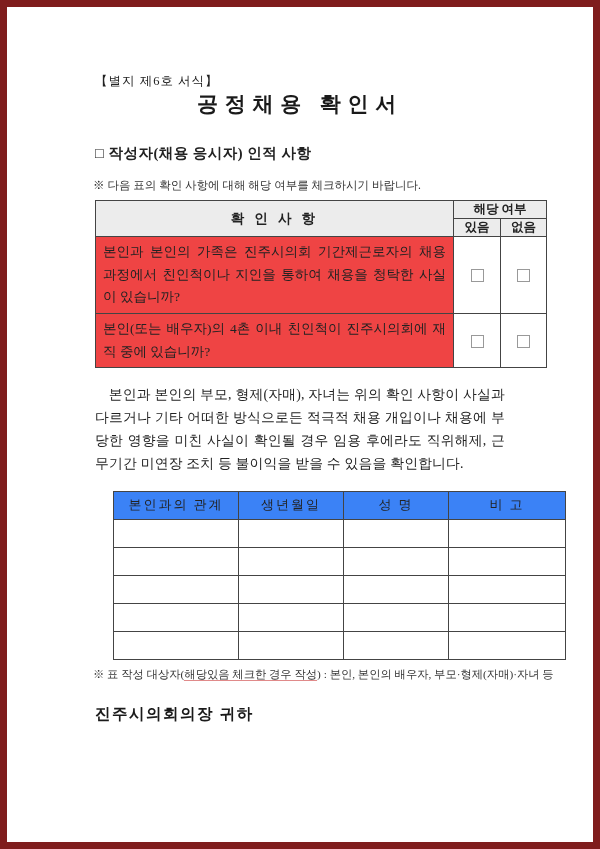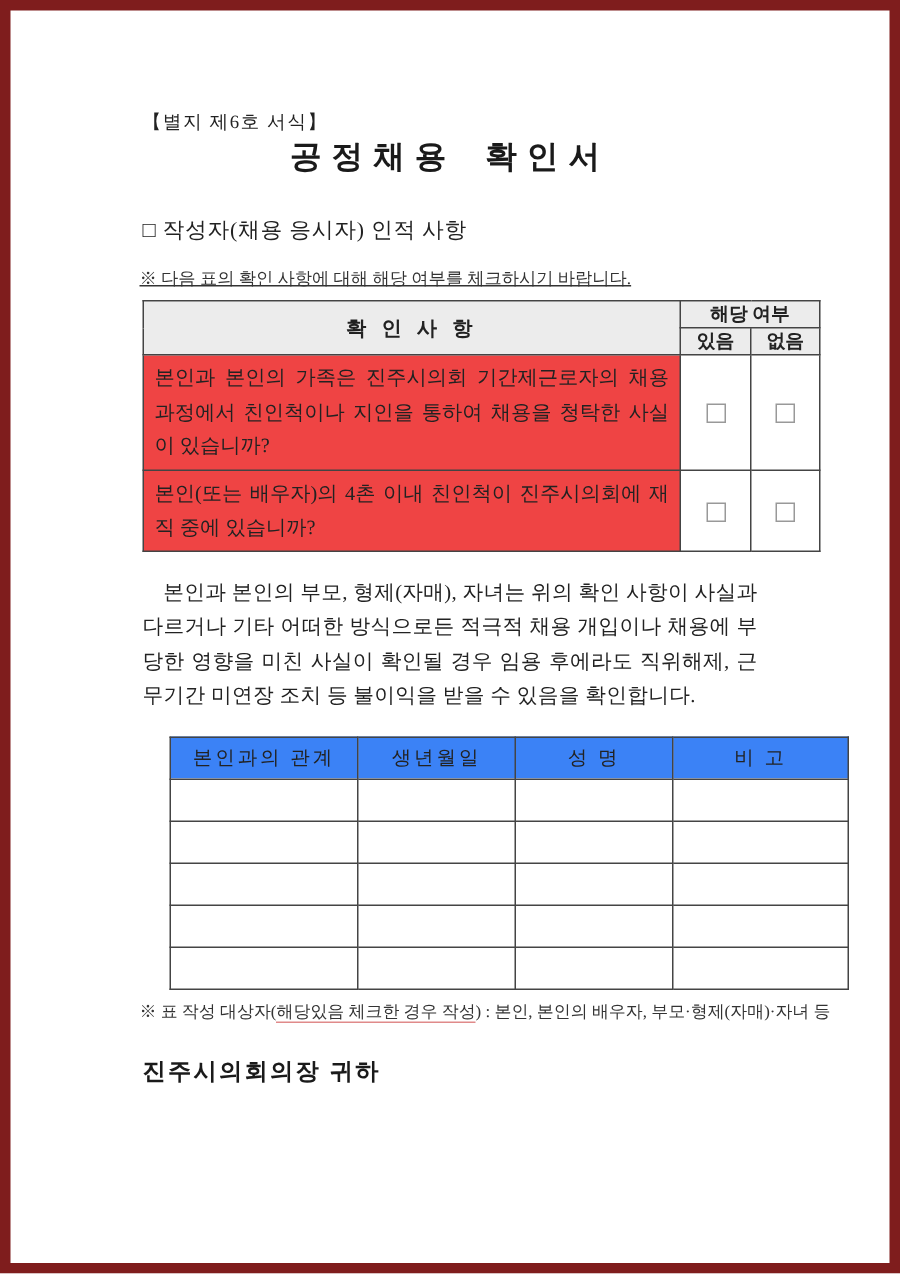--- a/index.html
+++ b/index.html
@@ -17,44 +17,43 @@
     overflow: hidden;
   }
   .form-number {
     padding-top: 66px;
     font-size: 12.5px;
     letter-spacing: 1px;
   }
   .doc-title {
     margin-top: 0px;
     text-align: center;
-    font-family: Liberation Mono, monospace;
+    font-family: Liberation Serif, serif;
     font-size: 21px;
     font-weight: bold;
     letter-spacing: 0.32em;
     color: #1a1a1a;
   }
   .section-heading {
     margin-top: 26px;
     font-size: 14.5px;
-    font-weight: normal;
+    font-weight: bold;
     letter-spacing: 0.5px;
   }
   .field-line {
     margin-top: 11px;
     margin-left: 10px;
     font-size: 13.5px;
   }
   .field-suffix { margin-left: 66px; }
   .pre-table-note {
     margin-top: 15px;
     margin-left: -2px;
     font-size: 11.5px;
     color: #333333;
-    text-decoration: underline;
   }
   table { border-collapse: collapse; }
   .check-table {
     margin-top: 7px;
     width: 451px;
     table-layout: fixed;
     font-size: 13.5px;
   }
   .check-table th, .check-table td { border: 1.5px solid #444444; }
   .check-table th {

